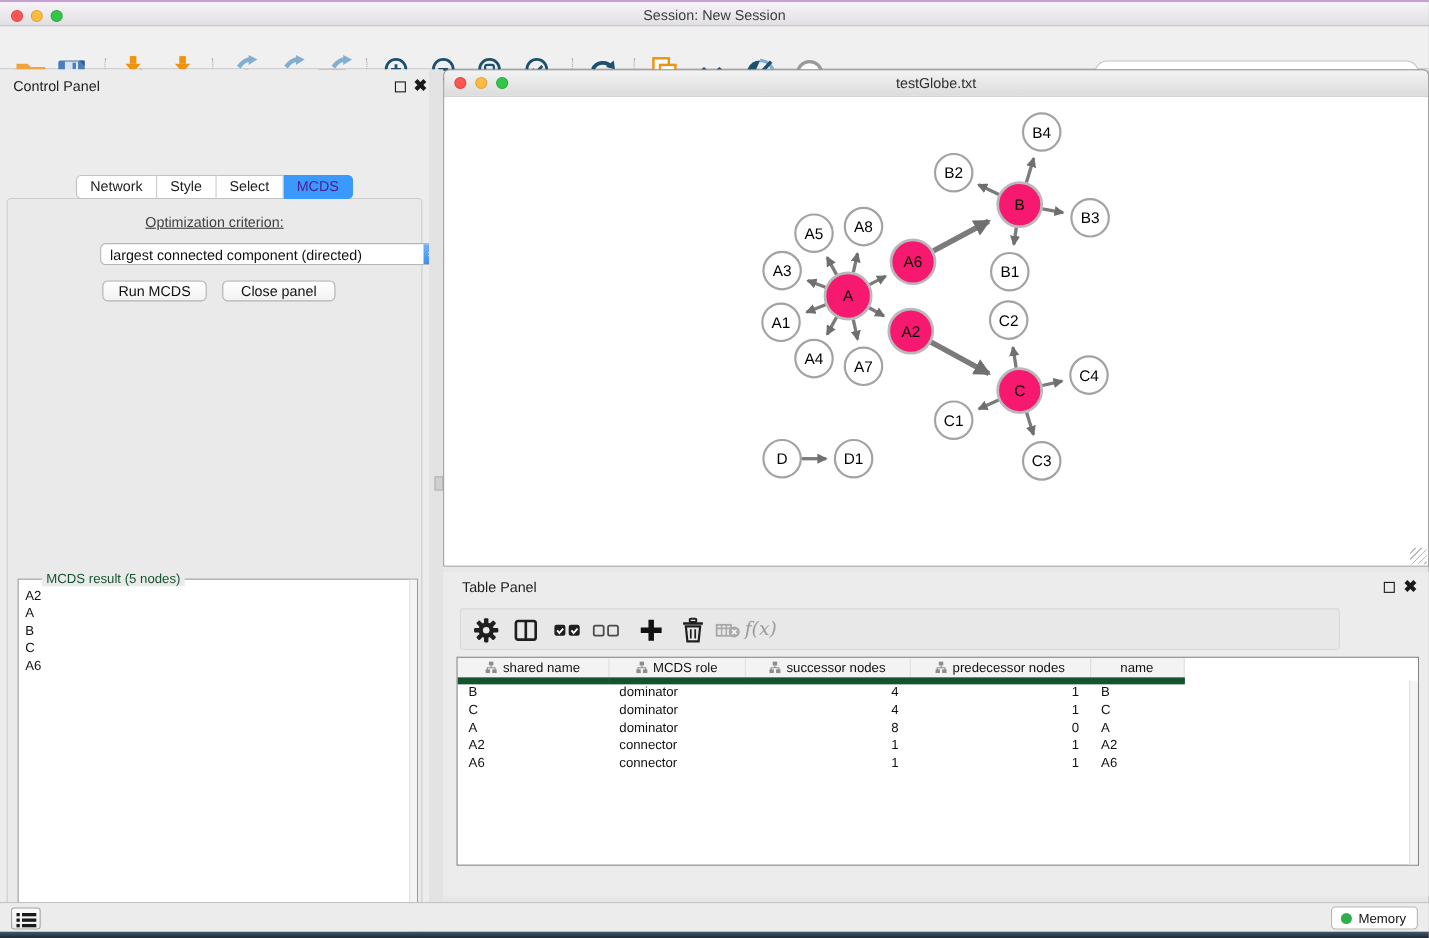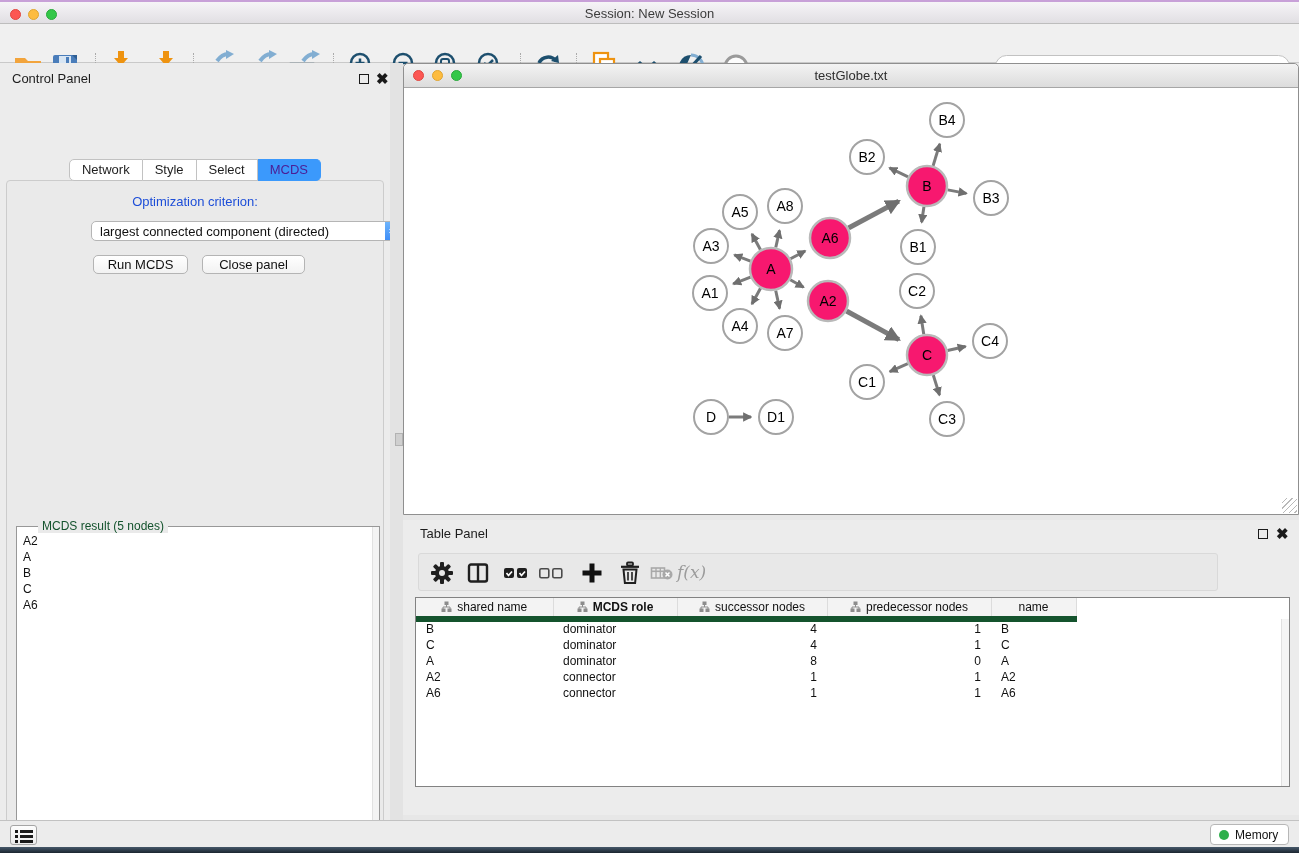--- a/index.html
+++ b/index.html
@@ -34,21 +34,21 @@
   .floaticon { position:absolute; width:10px; height:10px; border:1.6px solid #1a1a1a; background:transparent; }
   .closeicon { position:absolute; font-size:15px; font-weight:900; color:#1a1a1a; line-height:12px; }
   .cp-tabs { position:absolute; left:0; top:96px; width:390px; display:flex; justify-content:center; }
   .seg { display:inline-block; padding:2px 12px; font-size:13px; line-height:16px; background:#fff;
          border:1px solid #c2c2c2; border-left:none; color:#1e1e1e; cursor:default; }
   .seg:first-child { border-left:1px solid #c2c2c2; border-radius:5px 0 0 5px; }
   .seg:last-child { border-radius:0 5px 5px 0; }
   .seg.active { background:#3b99fc; border-color:#3b99fc; color:#4c1d95; }
   .cp-content { position:absolute; left:6px; top:117px; width:378px; height:687px;
                 background:#eaeaea; border:1px solid #cccccc; border-radius:4px; }
-  .optlabel { position:absolute; left:0; top:131px; width:390px; text-align:center; font-size:13px; color:#1d4ed8; }
+  .optlabel { position:absolute; left:0; top:131px; width:390px; text-align:center; font-size:13px; color:#404040;text-decoration:underline; }
   .select { position:absolute; left:43px; top:158px; width:312px; height:20px; background:#fff;
             border:1px solid #b5b5b5; border-radius:5px; font-size:13px; color:#111;margin-left:48px; }
   .select .val { position:absolute; left:8px; top:2px; white-space:nowrap; }
   .stepper { position:absolute; right:0; top:0; width:17px; height:18px;
              background:linear-gradient(#6eb4fb,#3f8ef7); border-radius:0 4px 4px 0; }
   .stepper .up { position:absolute; left:4px; top:3px; width:0; height:0;
                  border-left:4px solid transparent; border-right:4px solid transparent;
                  border-bottom:5px solid #fff; }
   .stepper .dn { position:absolute; left:4px; bottom:3px; width:0; height:0;
                  border-left:4px solid transparent; border-right:4px solid transparent;
@@ -468,21 +468,21 @@
     <div class="tablewrap">
       <table id="node-table">
         <thead id="nt-head">
             <tr>
               <th style="width: 137px;"><svg width="11" height="11" viewBox="0 0 11 11">
                   <rect x="3.5" y="0.5" width="4" height="3.5" fill="#8c8c8c"></rect>
                   <path d="M5.5 4 v2 M2 8 V6 h7 v2" stroke="#8c8c8c" fill="none"></path>
                   <rect x="0.5" y="7.5" width="4" height="3.5" fill="#8c8c8c"></rect>
                   <rect x="6.5" y="7.5" width="4" height="3.5" fill="#8c8c8c"></rect>
                 </svg><span>shared name</span></th>
-              <th style="width: 124px; font-weight: bold;"><svg width="11" height="11" viewBox="0 0 11 11">
+              <th style="width: 124px;"><svg width="11" height="11" viewBox="0 0 11 11">
                   <rect x="3.5" y="0.5" width="4" height="3.5" fill="#8c8c8c"></rect>
                   <path d="M5.5 4 v2 M2 8 V6 h7 v2" stroke="#8c8c8c" fill="none"></path>
                   <rect x="0.5" y="7.5" width="4" height="3.5" fill="#8c8c8c"></rect>
                   <rect x="6.5" y="7.5" width="4" height="3.5" fill="#8c8c8c"></rect>
                 </svg><span>MCDS role</span></th>
               <th style="width: 150px;"><svg width="11" height="11" viewBox="0 0 11 11">
                   <rect x="3.5" y="0.5" width="4" height="3.5" fill="#8c8c8c"></rect>
                   <path d="M5.5 4 v2 M2 8 V6 h7 v2" stroke="#8c8c8c" fill="none"></path>
                   <rect x="0.5" y="7.5" width="4" height="3.5" fill="#8c8c8c"></rect>
                   <rect x="6.5" y="7.5" width="4" height="3.5" fill="#8c8c8c"></rect>

